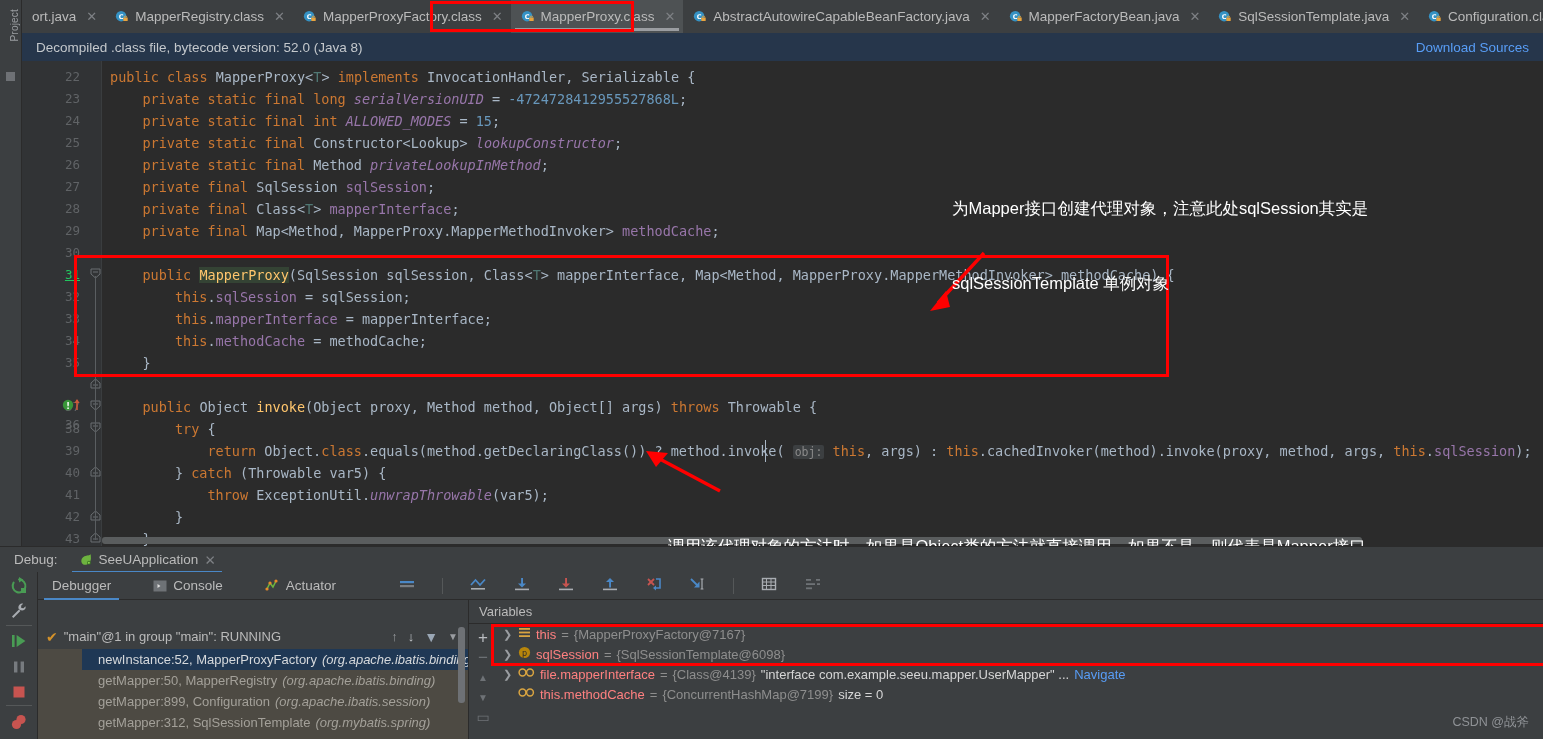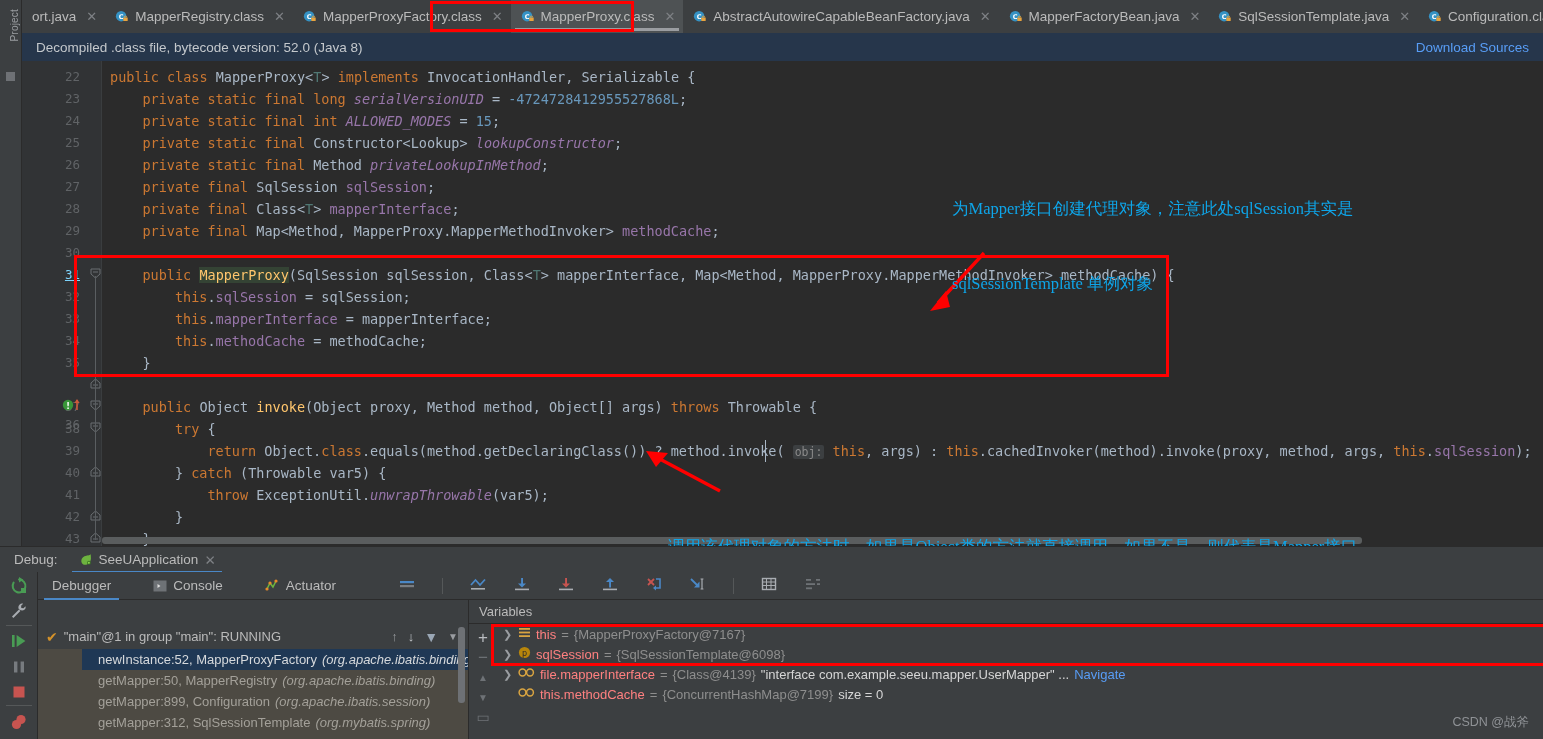--- a/index.html
+++ b/index.html
@@ -80,21 +80,21 @@
     position: absolute; left: 80px; top: 0; right: 0; bottom: 0;
     font-family: "DejaVu Sans Mono", monospace;
     font-size: 13.5px; line-height: 22px;
     white-space: pre; color: #a9b7c6;
   }
   .ln {
     position: absolute; right: 8px; width: 58px; text-align: right;
     color: #606366; font-size: 12.5px; line-height: 22px;
     font-family: "DejaVu Sans Mono", monospace;
   }
-  .ln.cur { color: #7dd3fc; text-decoration: underline; }
+  .ln.cur { color: #22c55e; text-decoration: underline; }
   .cl { position: absolute; left: 0; height: 22px; }
 
   
   .kw  { color: #cc7832; }
   .num { color: #6897bb; }
   .fld { color: #9876aa; }
   .sfld{ color: #9876aa; font-style: italic; }
   .ident { color: #a9b7c6; }
   .mth { color: #ffc66d; }
   .tparm { color: #507874; }
@@ -112,22 +112,22 @@
   .gmark { position:absolute; left:40px; }
 
   
   .ctor-box {
     position: absolute; left: 52px; top: 194px; width: 1095px; height: 122px;
     border: 3px solid #ff0000; pointer-events: none;
   }
 
   
   .note {
-    position: absolute; color: #0ea5e9;
-    font-family: Liberation Serif, serif;
+    position: absolute; color: #ffffff;
+    font-family: Liberation Sans, sans-serif;
     font-size: 16.5px; line-height: 25px; white-space: pre;
   }
   .arrow { position: absolute; pointer-events: none; }
 
   
   .hscroll {
     position:absolute; left:80px; bottom:2px; width:1260px; height:7px;
     background:#5a5d5e; border-radius:3px;
   }
 

